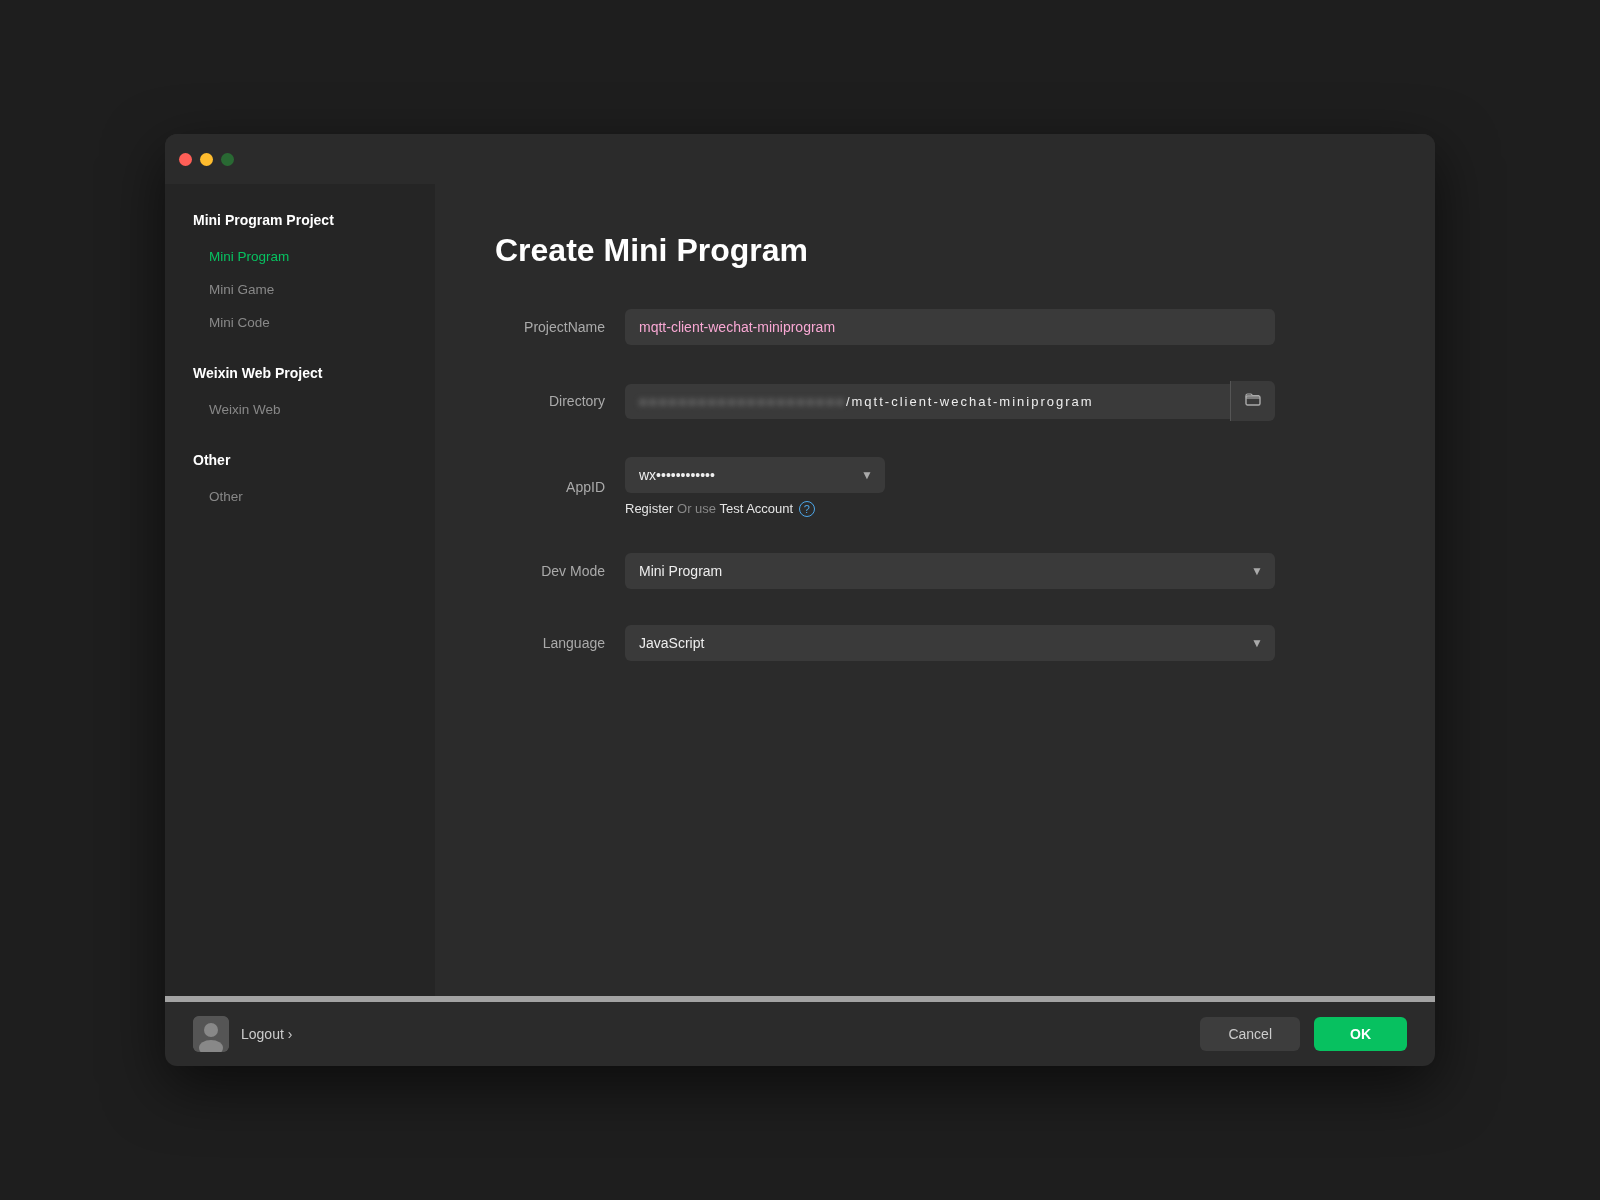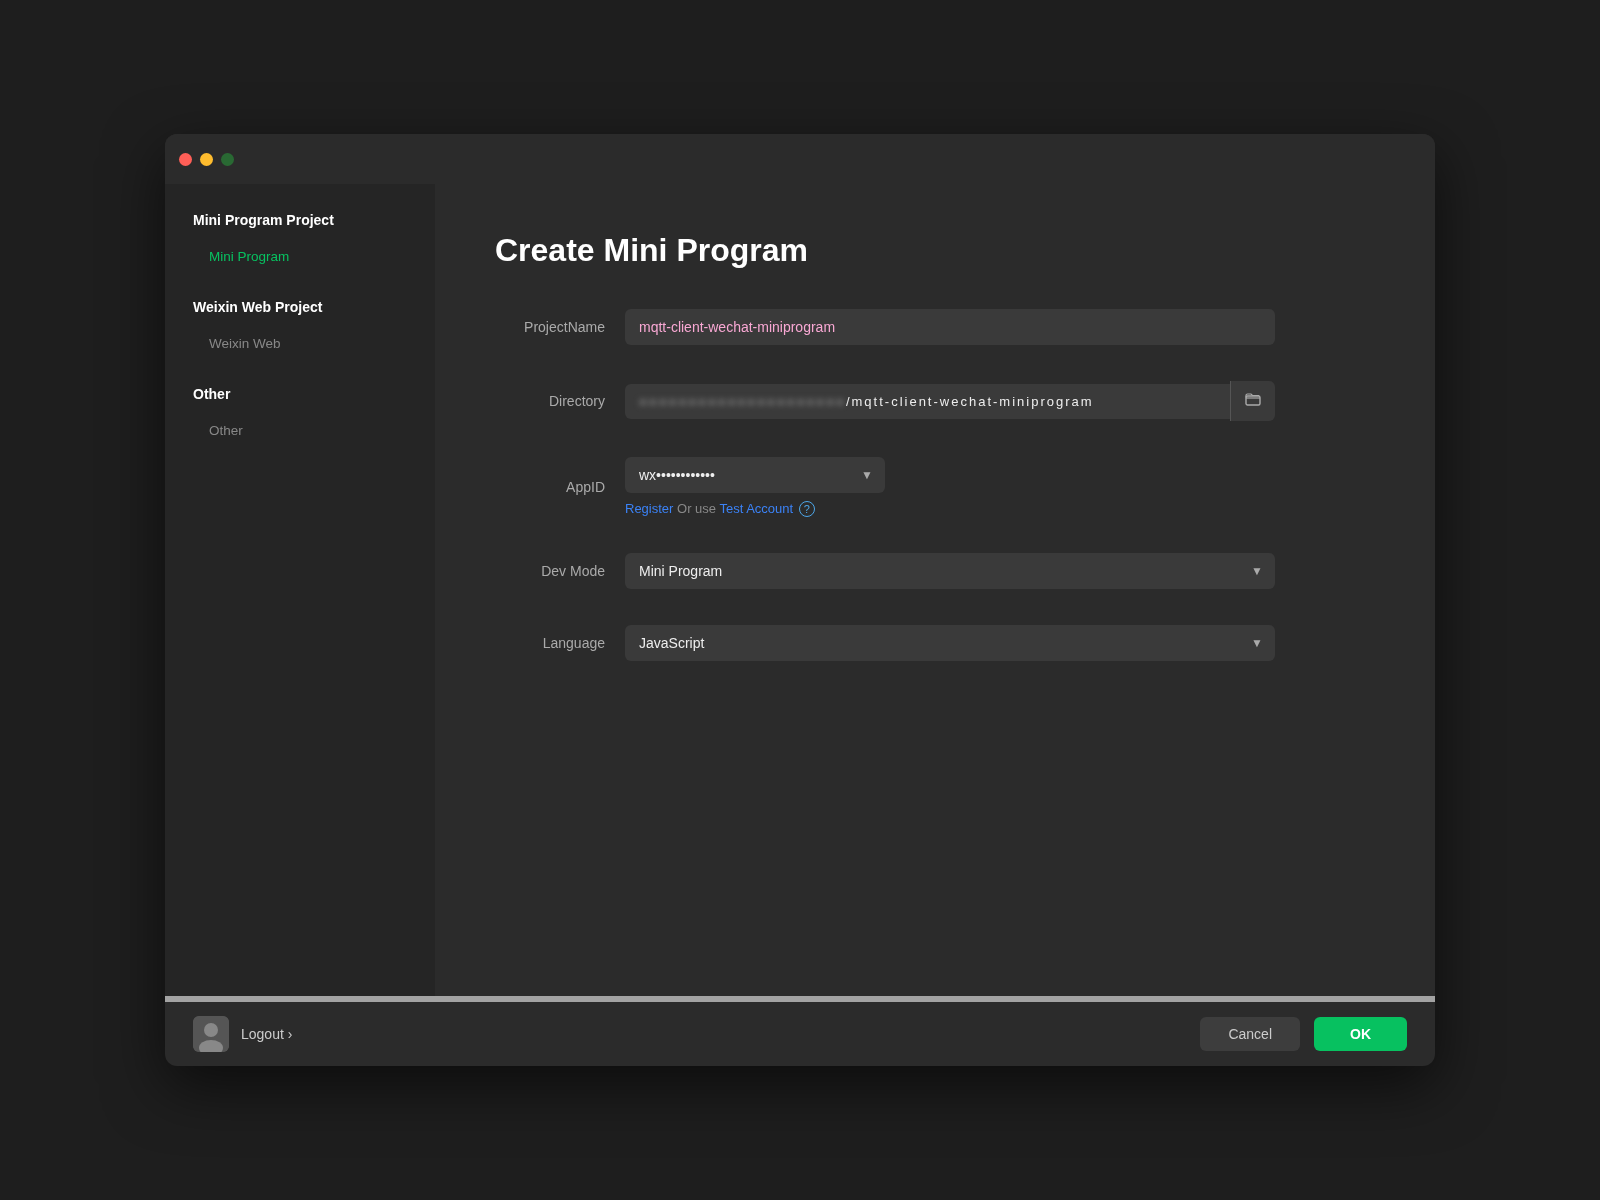--- a/index.html
+++ b/index.html
@@ -158,21 +158,21 @@
       transform: translateY(-50%);
       color: #aaa;
       pointer-events: none;
       font-size: 12px;
     }
     .appid-hint {
       font-size: 13px;
       color: #888;
     }
     .appid-hint a {
-      color: #3b82f6;
+      color: #e5e5e5;
       text-decoration: none;
       text-align: right;
     }
     .appid-hint .question {
       display: inline-flex;
       align-items: center;
       justify-content: center;
       width: 16px;
       height: 16px;
       border-radius: 50%;
@@ -274,20 +274,22 @@
     <div class="traffic-light close"></div>
     <div class="traffic-light minimize"></div>
     <div class="traffic-light maximize"></div>
   </div>
 
   <div class="content">
 
     <div class="sidebar">
       <div class="sidebar-section-title">Mini Program Project</div>
       <div class="sidebar-item active">Mini Program</div>
+      <div class="sidebar-item">Mini Game</div>
+      <div class="sidebar-item">Mini Code</div>
       <div class="sidebar-spacer"></div>
       <div class="sidebar-section-title">Weixin Web Project</div>
       <div class="sidebar-item">Weixin Web</div>
       <div class="sidebar-spacer"></div>
       <div class="sidebar-section-title">Other</div>
       <div class="sidebar-item">Other</div>
     </div>
 
     <div class="main">
       <div class="main-title">Create Mini Program</div>

